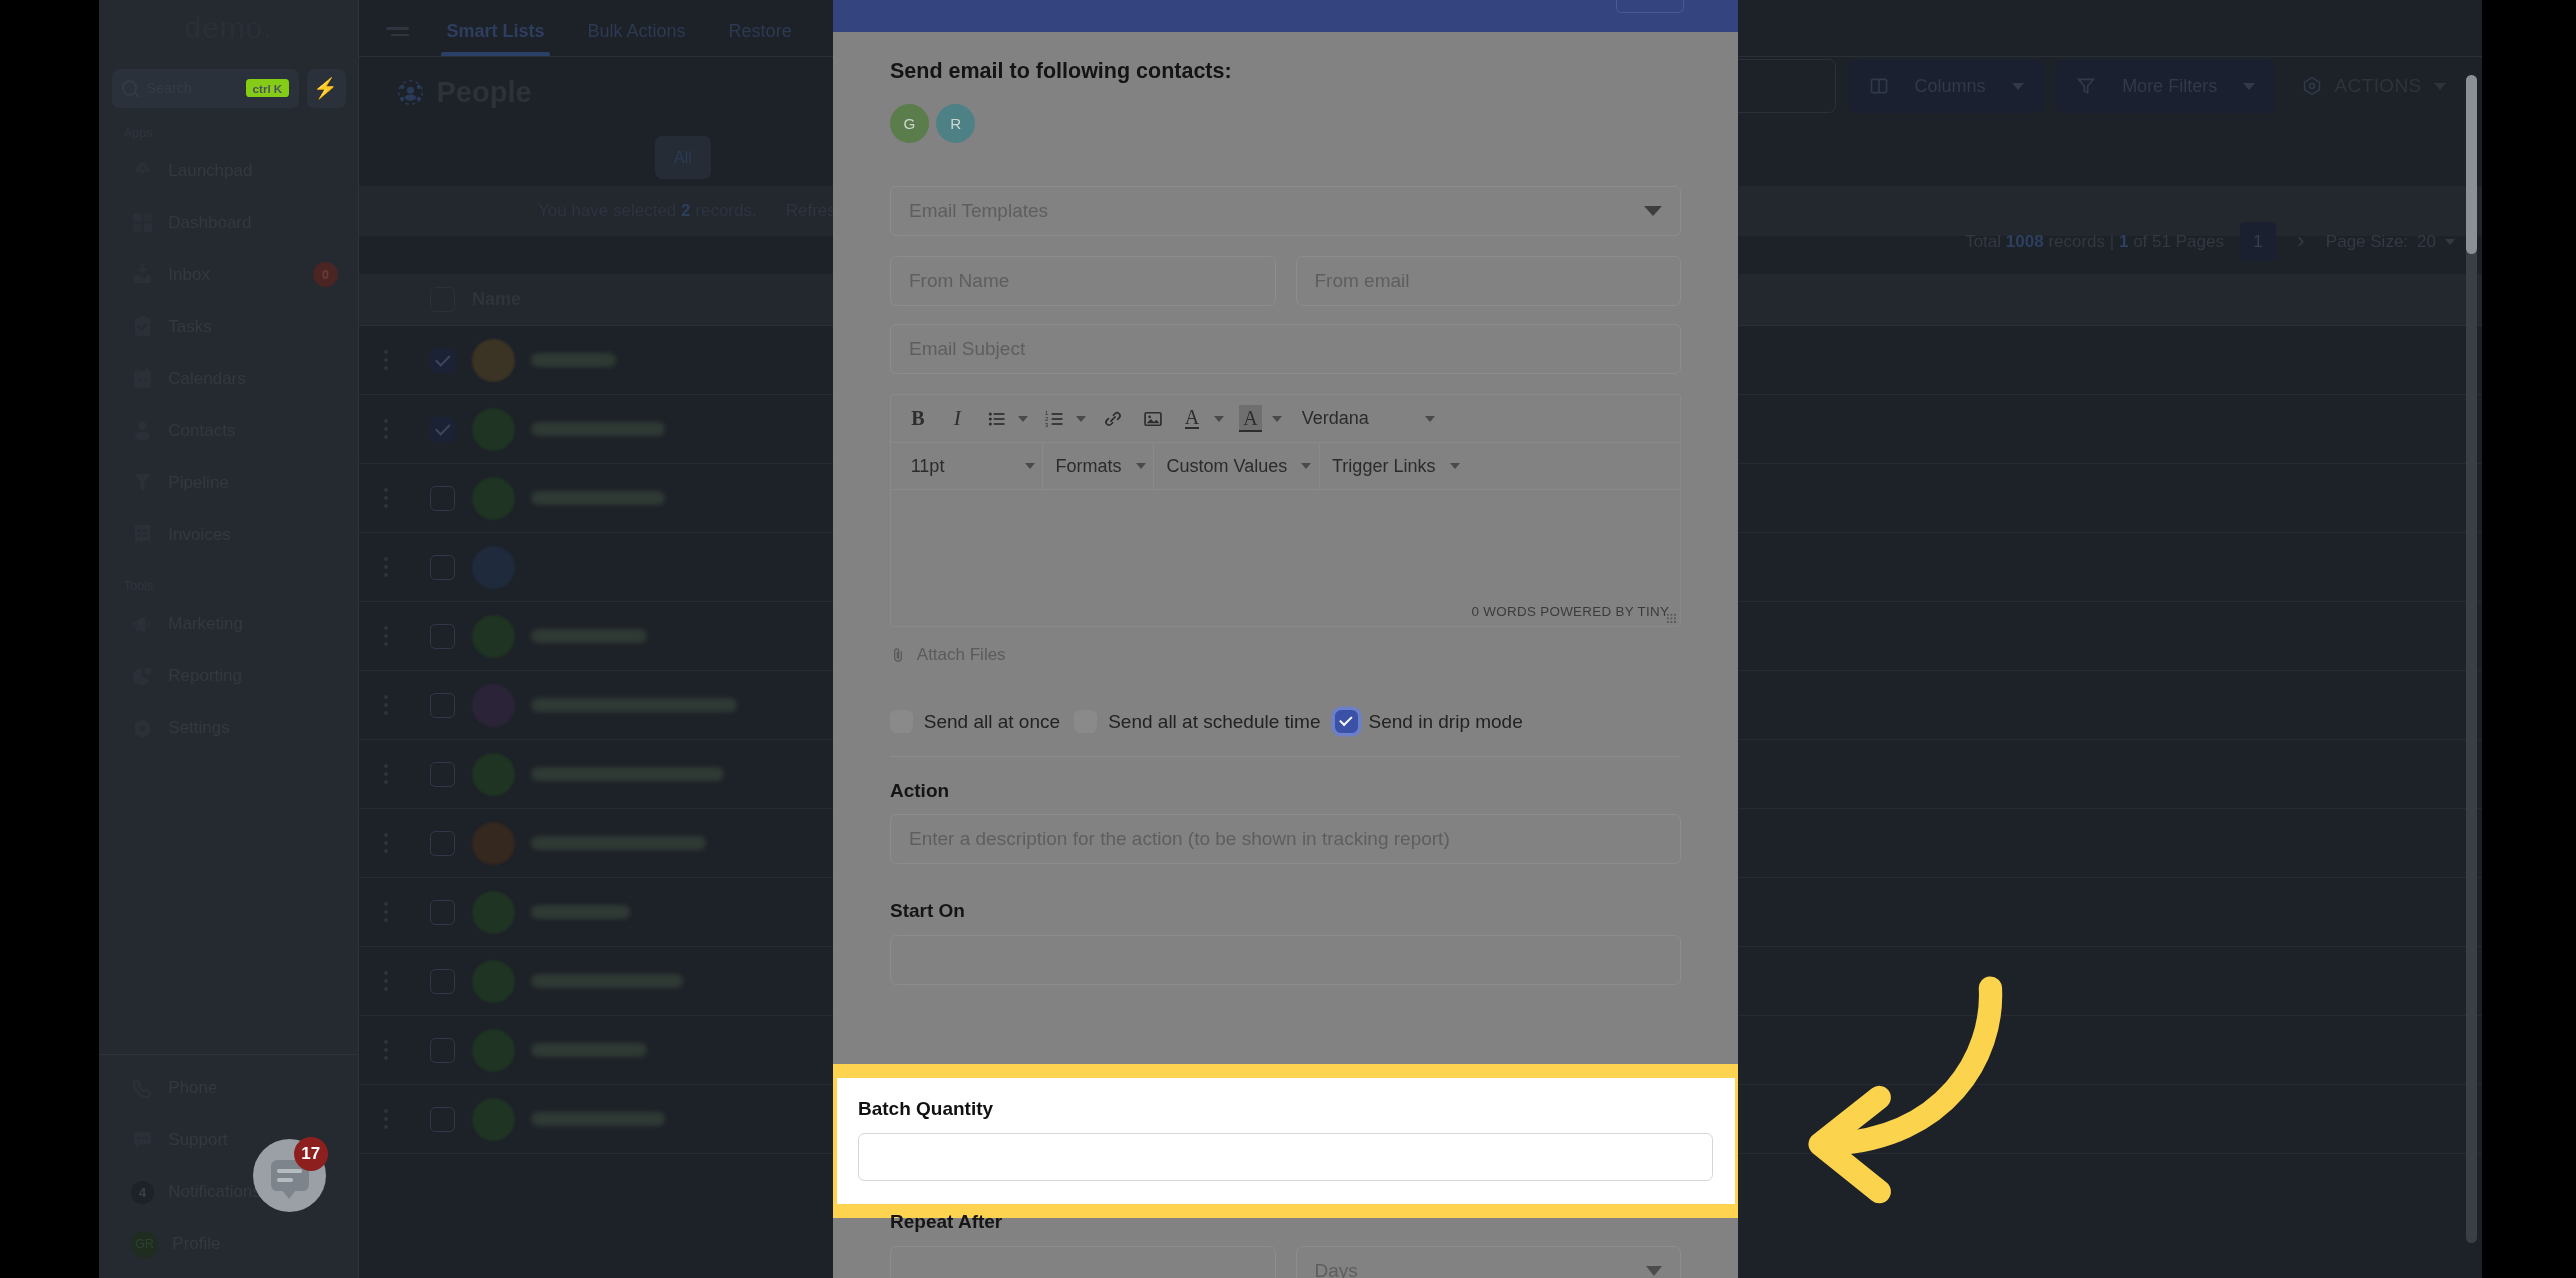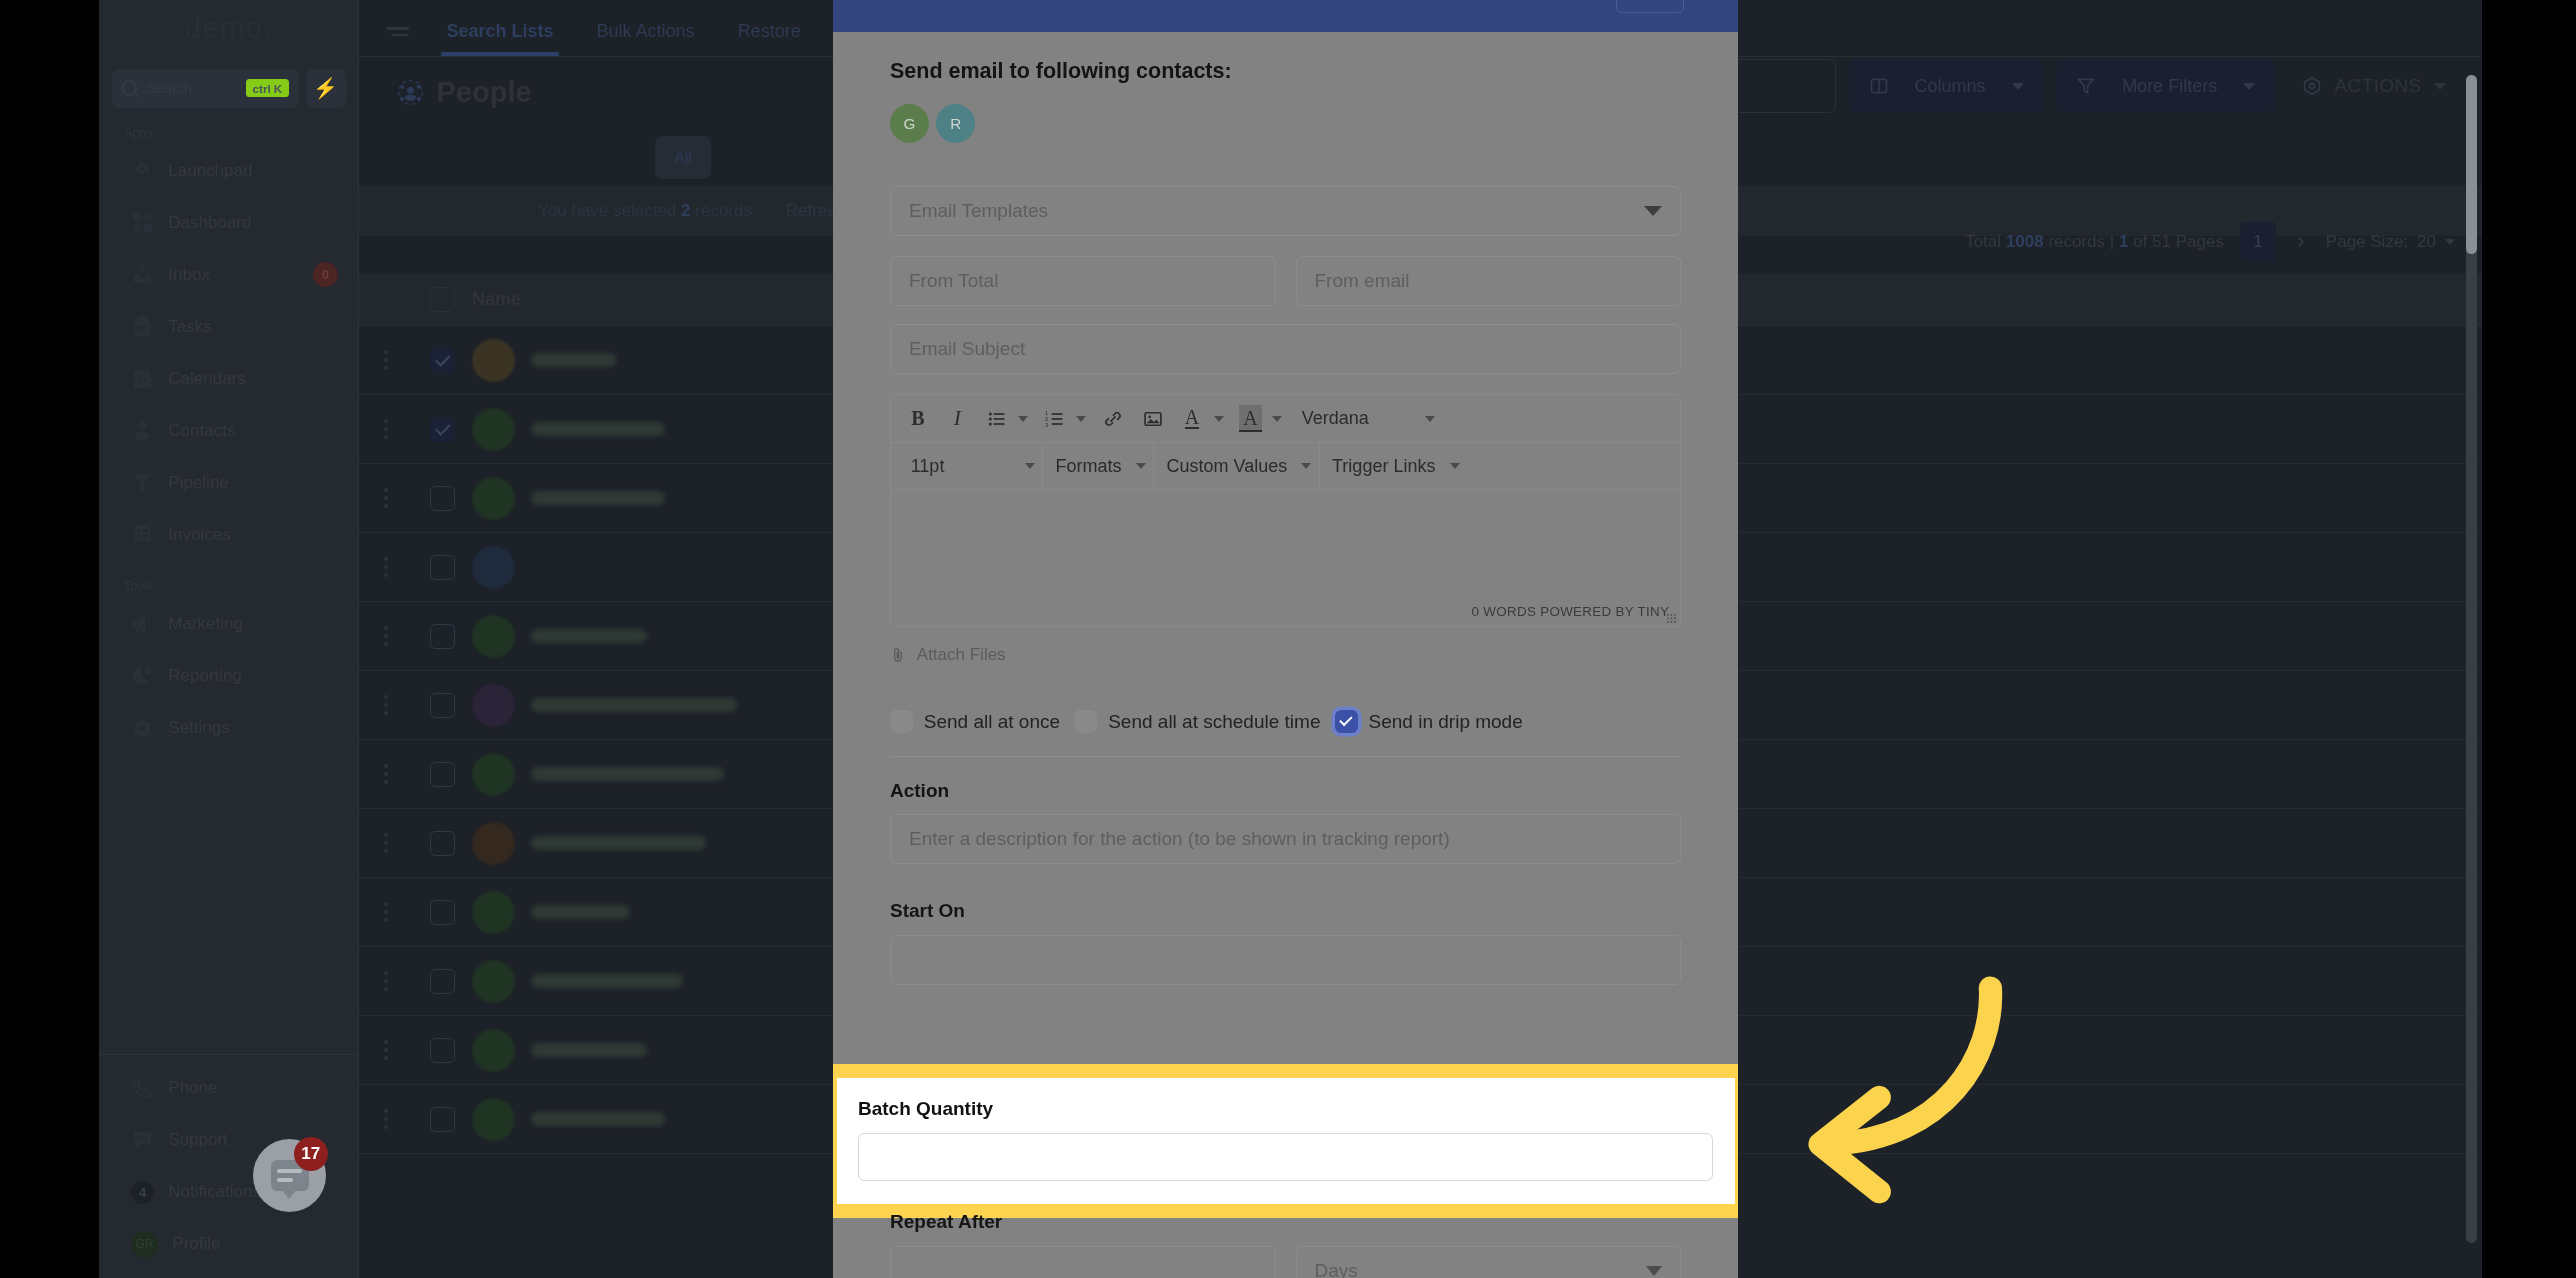--- a/index.html
+++ b/index.html
@@ -413,21 +413,21 @@
         </div>
       </div>
     </div>
 
     <div id="topbar">
       <div class="hamburger">
           <span></span>
           <span></span>
         </div>
       <div class="tabs">
-        <div class="tab active">Search Lists</div>
+        <div class="tab active">Smart Lists</div>
         <div class="tab">Bulk Actions</div>
         <div class="tab">Restore</div>
         <div class="tab">Tasks</div>
       </div>
     </div>
 
     <div id="pagehead">
       <svg class="people-ico" viewBox="0 0 24 24" fill="currentColor">
         <circle cx="12" cy="12" r="10.5" fill="none" stroke="currentColor" stroke-width="1.2" stroke-dasharray="3 3"></circle>
         <circle cx="12" cy="10" r="3.2"></circle>
@@ -776,21 +776,21 @@
       <div style="height:43px"></div>
 
       <div class="field sel">
         <span>Email Templates</span>
         <span class="sel-caret"></span>
       </div>
 
       <div style="height:20px"></div>
 
       <div class="row2">
-        <div class="field">From Total</div>
+        <div class="field">From Name</div>
         <div class="field">From email</div>
       </div>
 
       <div style="height:18px"></div>
 
       <div class="field">Email Subject</div>
 
       <div style="height:20px"></div>
 
       <div class="editor">

